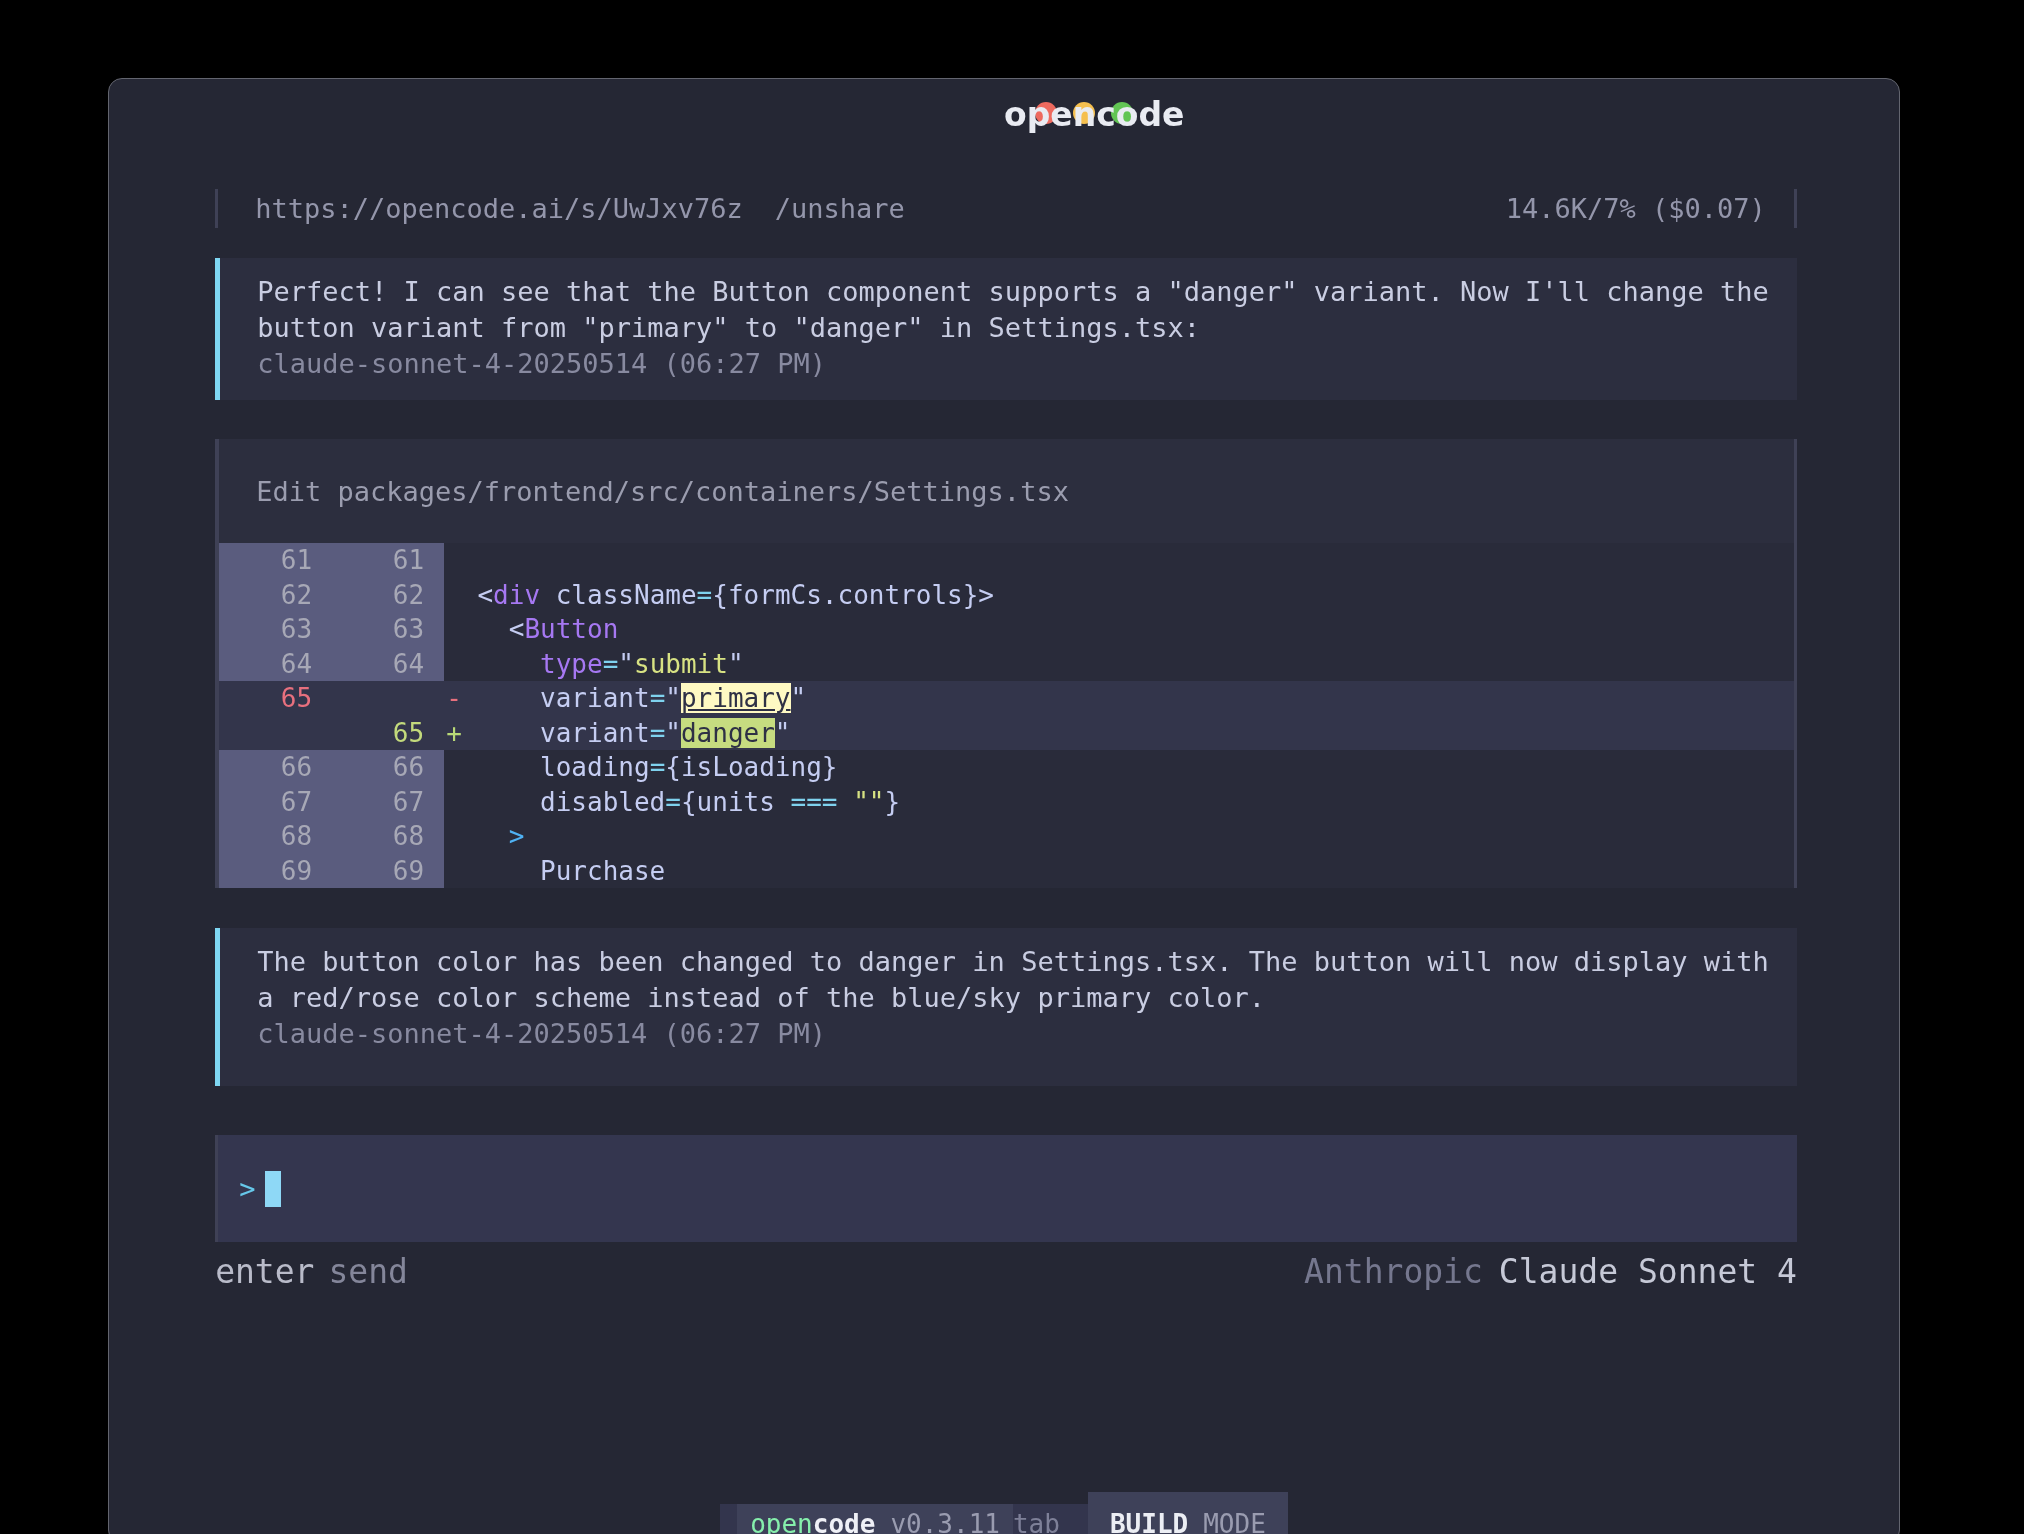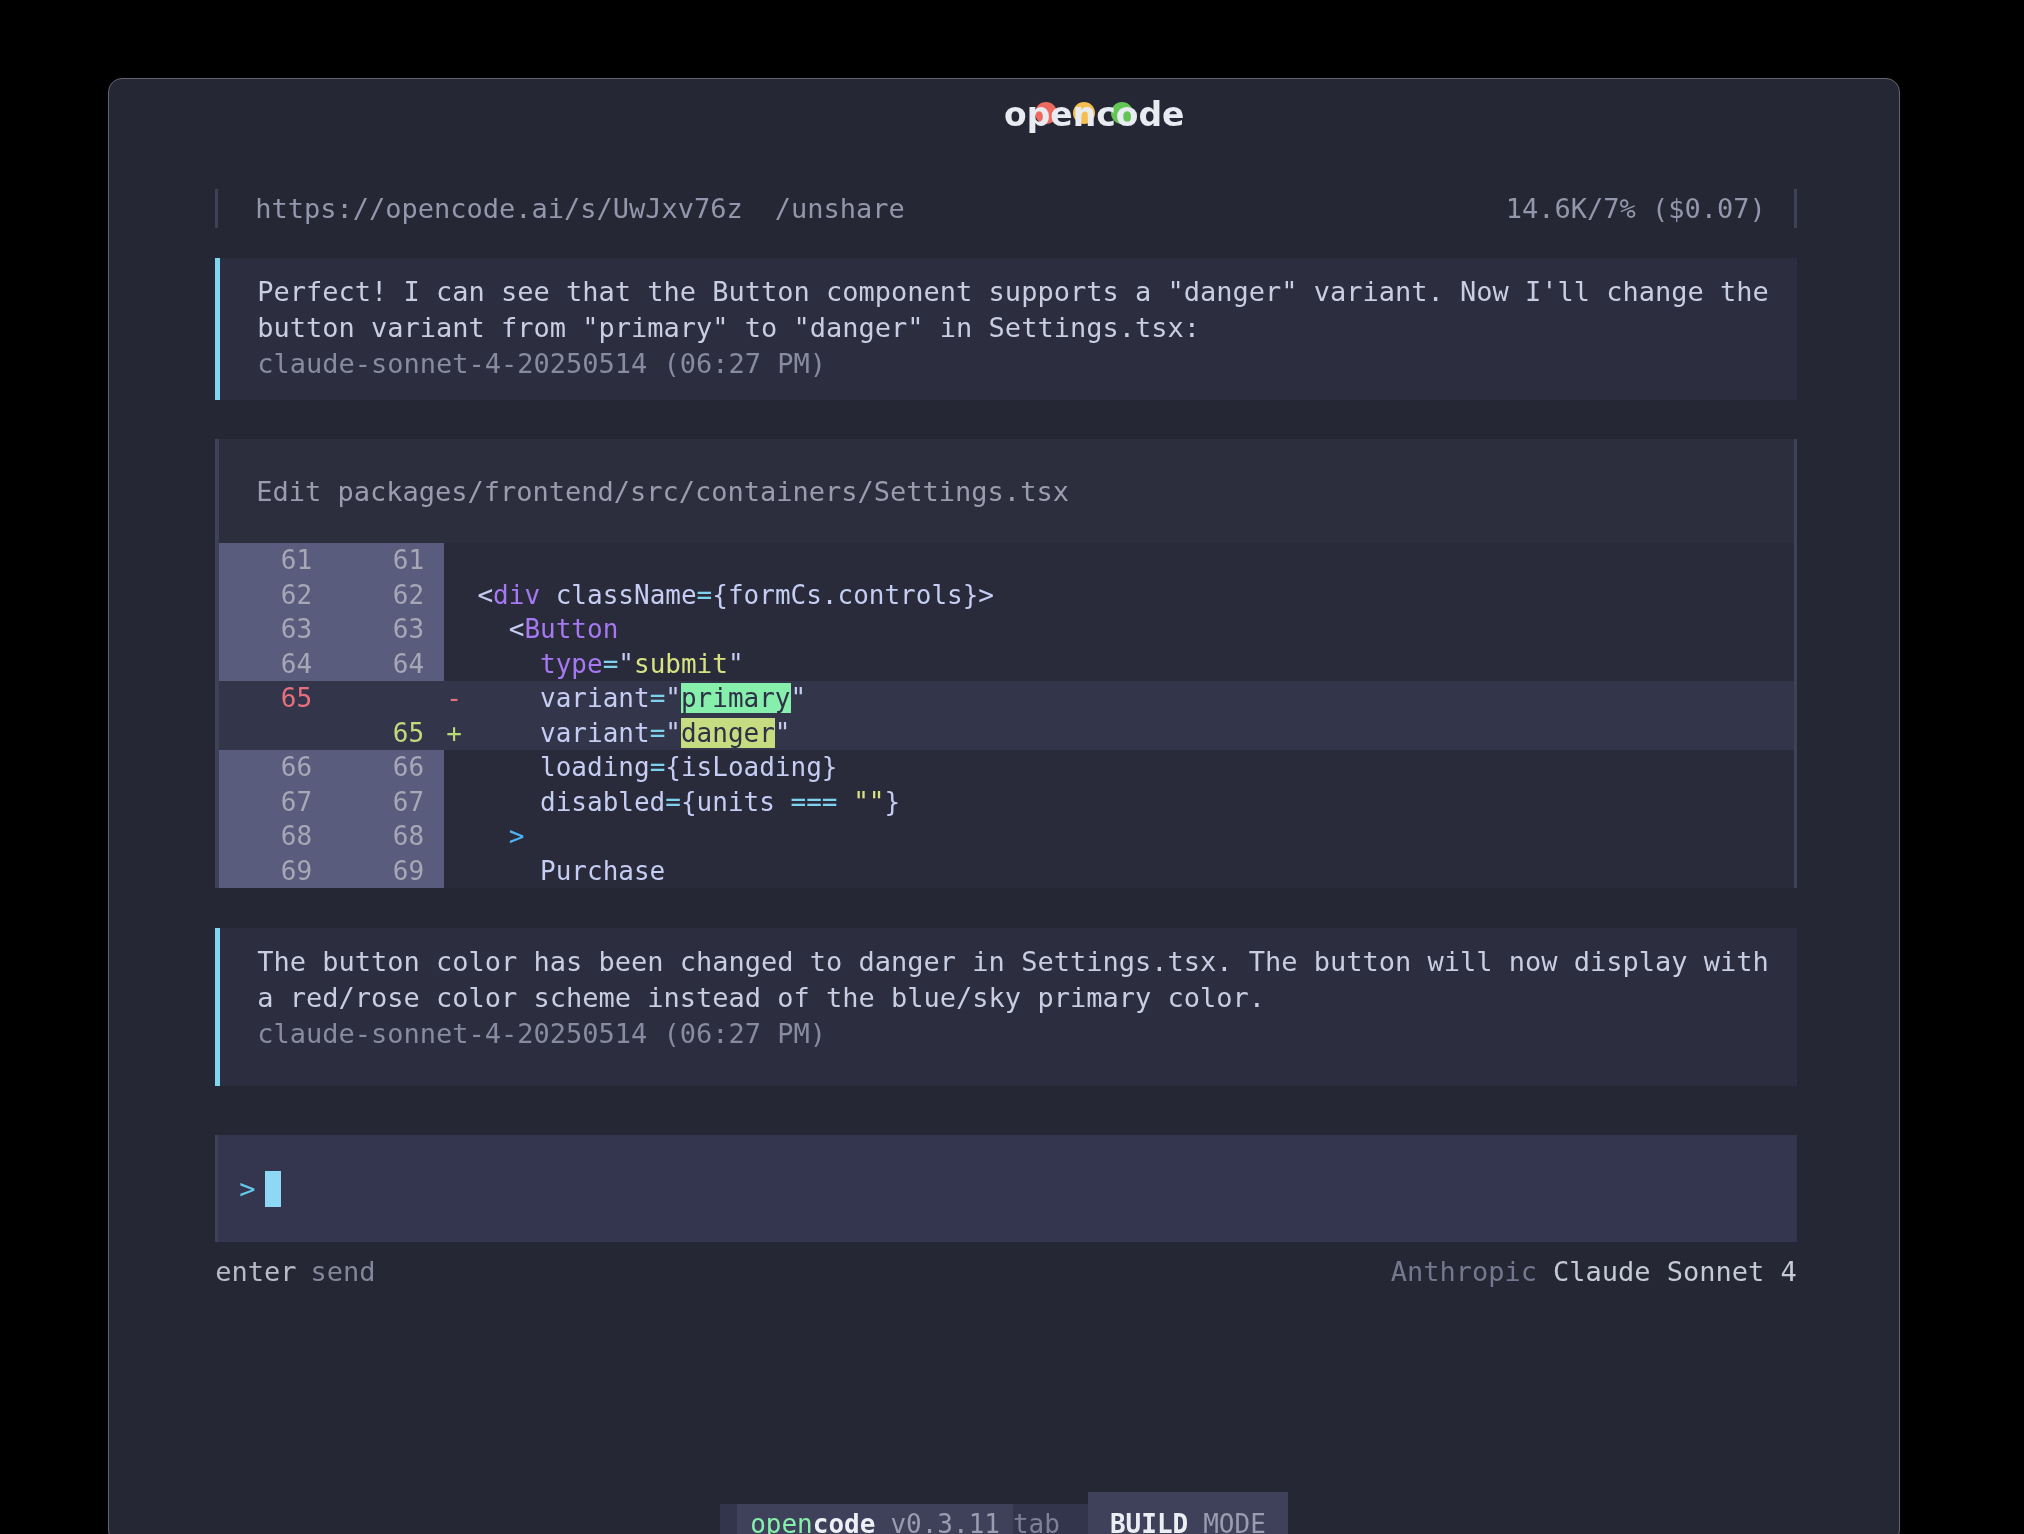--- a/index.html
+++ b/index.html
@@ -45,29 +45,29 @@
   .drow.add .gut.new{color:#c3da7c;}
   .code{margin:0;padding-left:2px;white-space:pre;font-family:"DejaVu Sans Mono",monospace;font-size:26px;}
   .mk{display:inline-block;min-width:15.6px;}
   .drow.del .mk{color:#e8707e;}
   .drow.add .mk{color:#b9d977;}
   .t-p{color:#c5cdf2;}
   .t-k{color:#a678f2;}
   .t-o{color:#7fd2ee;}
   .t-s{color:#d7e283;}
   .t-b{color:#4fb2f4;}
-  .t-dh{background:#86efac;color:#2e3045;}
+  .t-dh{background:#fef9c3;color:#2e3045;text-decoration:underline;}
   .t-ah{background:#c6dc80;color:#2e3045;}
   
   .inputbox{margin-top:49px;height:107px;background:#34364f;border-left:3px solid #3f4156;
             display:flex;align-items:center;padding-left:21px;box-sizing:border-box;}
   .prompt{font-size:27px;color:#66c8ea;}
   .cursor{width:16px;height:36px;background:#8ed8f6;margin-left:10px;}
   .hints{margin-top:12px;height:34px;display:flex;justify-content:space-between;align-items:center;
-         font-size:27px;}
+         font-size:33px;}
   .hint-key{color:#b9bbc9;}
   .hint-act{color:#84869a;margin-left:14px;}
   .prov{color:#75778e;}
   .model{color:#c6c9d7;margin-left:16px;}
   
   .statusbar{margin-top:auto;height:39px;background:#33354d;display:flex;align-items:center;
              font-size:26px;flex:0 0 auto;}
   .chip{background:#3e4159;height:100%;display:flex;align-items:center;padding:0 13px;}
   .chip.left{margin-left:17px;}
   .sb-open{color:#86efac;}

